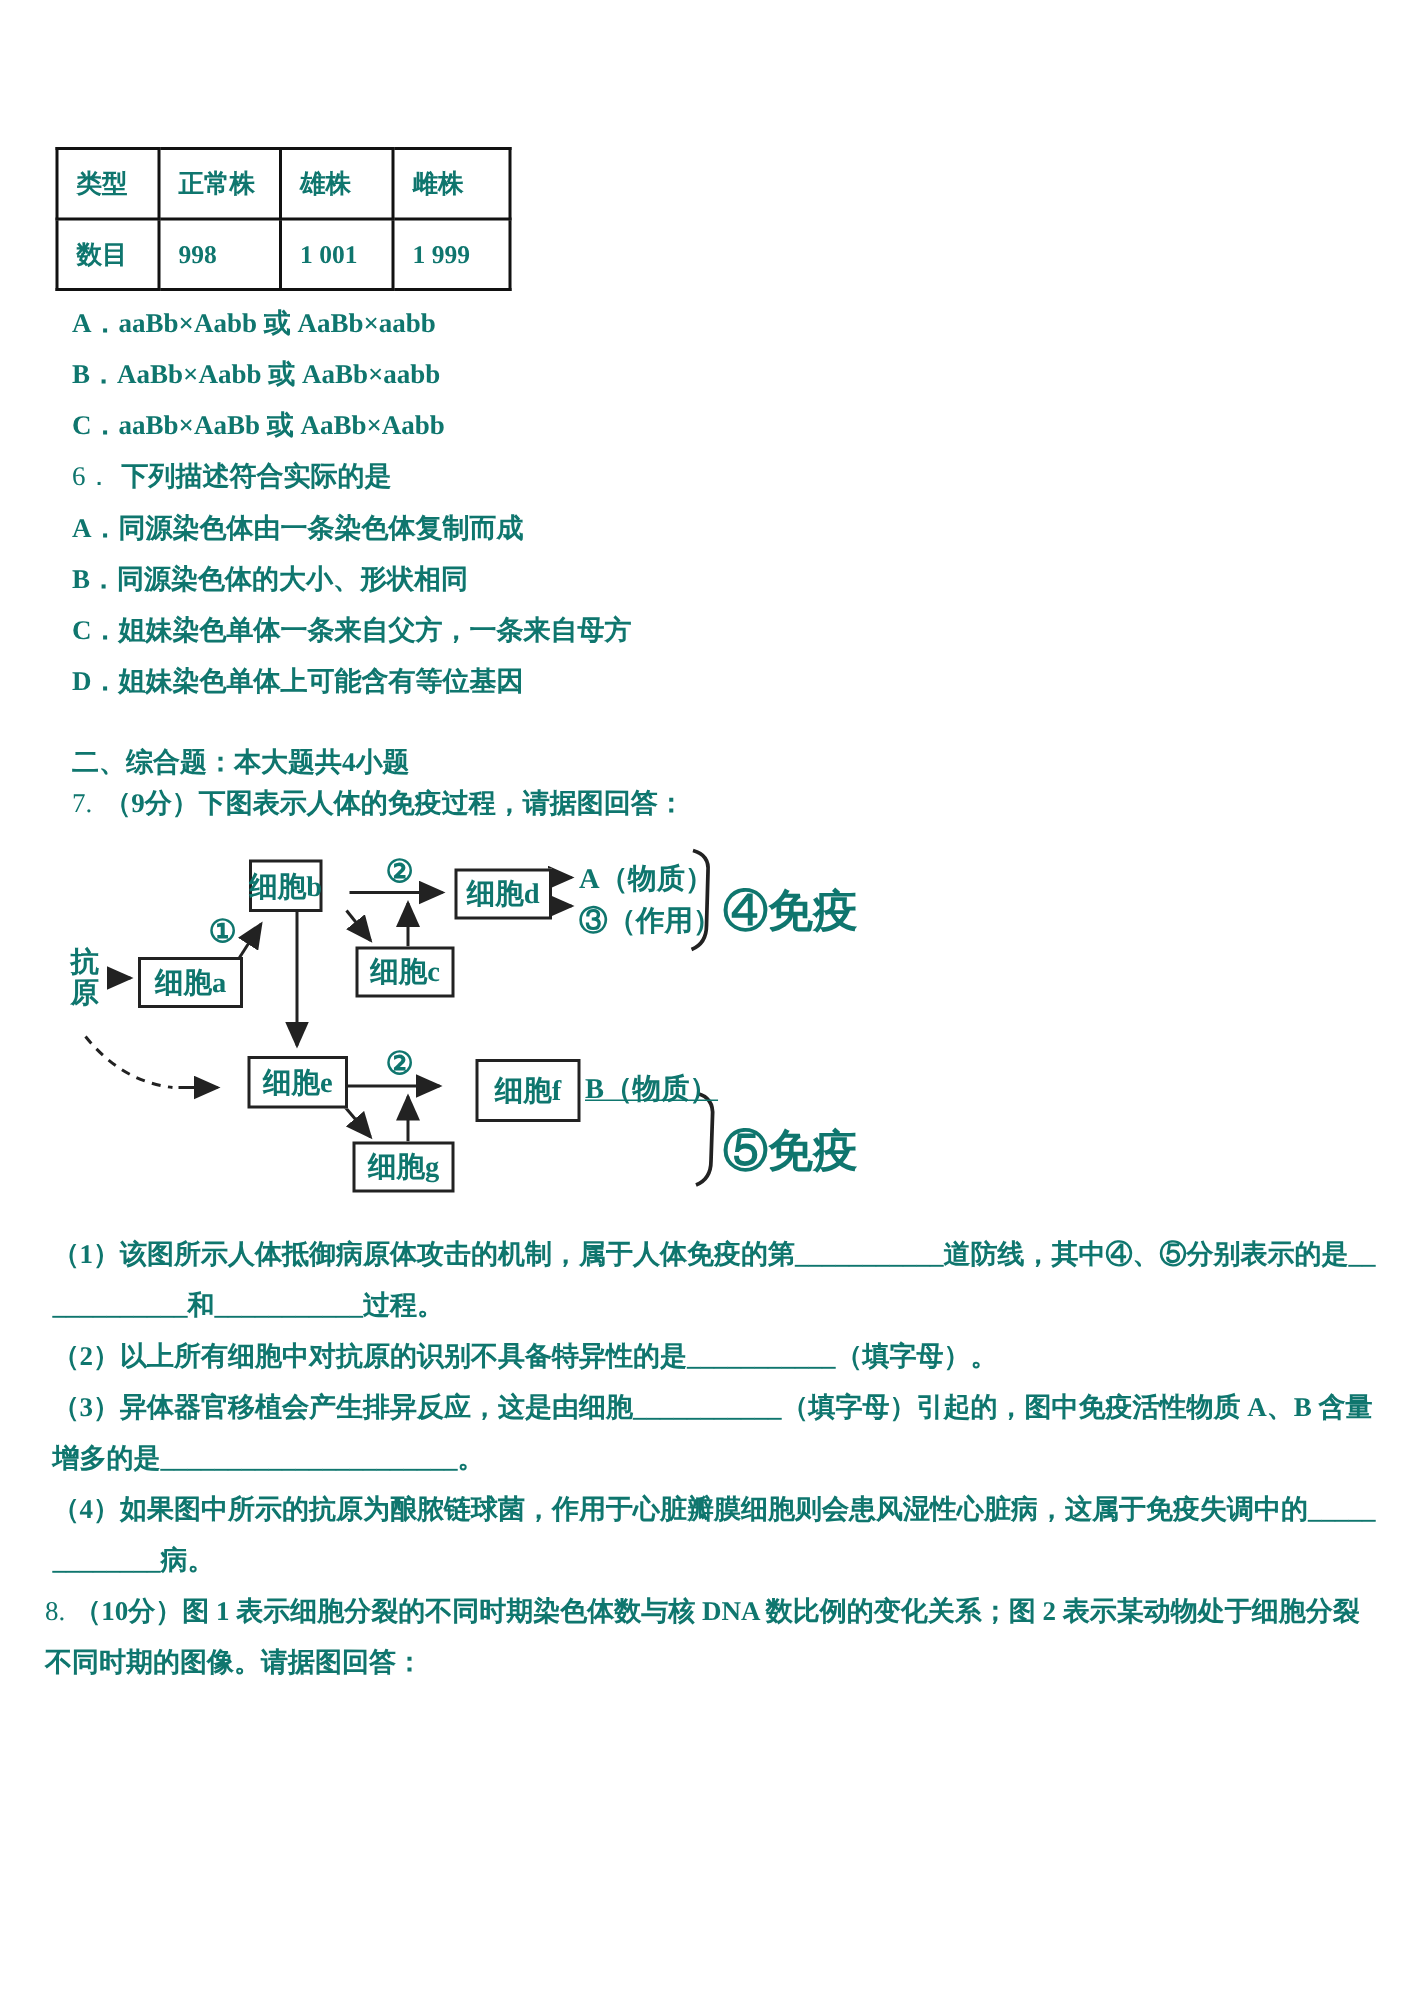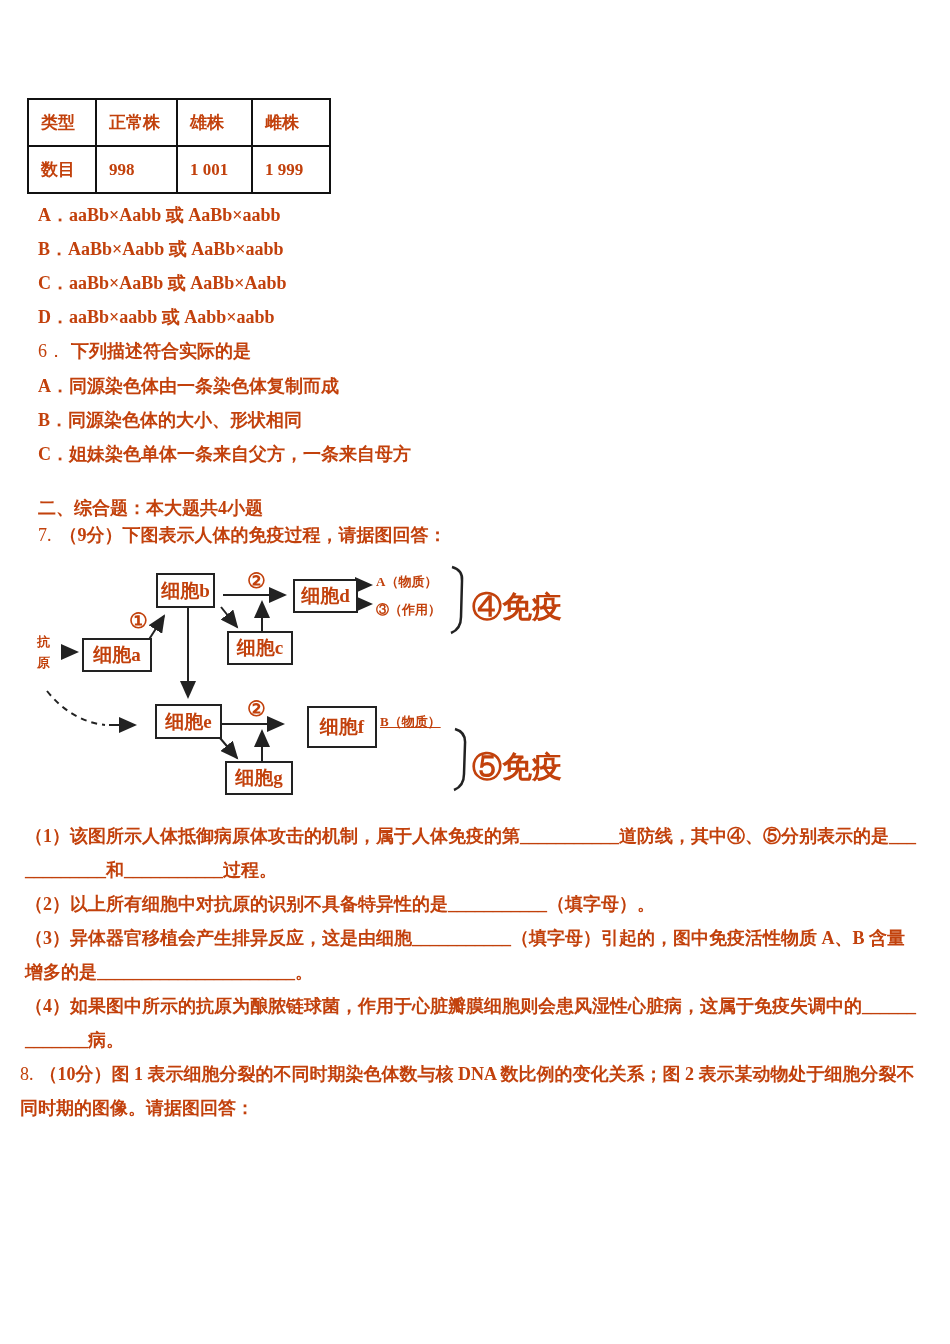--- a/index.html
+++ b/index.html
@@ -1,22 +1,22 @@
 <!DOCTYPE html>
 <html><head>
 <meta charset="utf-8">
 <style>
   html,body { margin:0; padding:0; background:#fff; }
   .page {
     position:relative;
     width:950px; height:1344px;
     box-sizing:border-box;
-    padding:98px 30px 0 20px;
+    padding:98px 30px 0 30px;
     background:#ffffff;
-    color:#c2410c;
+    color:#0f766e;
     font-family:"Liberation Serif","DejaVu Serif",serif;
     overflow:hidden;
   }
   
   table.qtable { border-collapse:collapse; margin-left:7px; }
   table.qtable td {
     border:2px solid #111;
     height:45px;
     font-size:17px; font-weight:bold;
     padding:0 10px 0 12px;
@@ -55,21 +55,21 @@
     border:2px solid #222;
     background:#fff;
     display:flex; align-items:center; justify-content:center;
     font-size:19px; font-weight:bold;
     box-sizing:border-box;
     z-index:2;
     white-space:nowrap;
   }
   .dtext {
     position:absolute;
-    font-size:13px; font-weight:bold;
+    font-size:19px; font-weight:bold;
     white-space:nowrap; z-index:2;
   }
   .circ { font-size:21px; }
   .imm  { font-size:30px; }
 </style>
 </head>
 <body>
 
 <div class="page">
 
@@ -87,30 +87,30 @@
       <td class="c2">1 001</td>
       <td class="c3">1 999</td>
     </tr>
   </tbody>
     </table>
 
   <div class="opts-block">
     <div class="opt">A．aaBb×Aabb 或 AaBb×aabb</div>
     <div class="opt">B．AaBb×Aabb 或 AaBb×aabb</div>
     <div class="opt">C．aaBb×AaBb 或 AaBb×Aabb</div>
-    <div class="opt">D．aaBb×aabb 或 Aabb×aabb</div>
   </div>
 
   <div class="qline">
     <span class="qnum">6．</span><span class="qtext">下列描述符合实际的是</span>
   </div>
   <div>
     <div class="opt">A．同源染色体由一条染色体复制而成</div>
     <div class="opt">B．同源染色体的大小、形状相同</div>
     <div class="opt">C．姐妹染色单体一条来自父方，一条来自母方</div>
+    <div class="opt">D．姐妹染色单体上可能含有等位基因</div>
   </div>
 
   <div class="secline" style="margin-top:24px;">二、综合题：本大题共4小题</div>
 
   <div class="secline">
     <span class="qnum" style="font-weight:400;margin-right:8px;">7.</span><span>（9分）下图表示人体的免疫过程，请据图回答：</span>
   </div>
 
   <div class="diagram">
     <svg width="648" height="248" viewBox="0 0 648 248">
@@ -148,21 +148,21 @@
       <path d="M325,170 H339" stroke="#222" stroke-width="2" fill="none" marker-end="url(#ah)"></path>
 
       <path d="M417,12 Q428,15 427,26 L426,62 Q426,74 416,78" stroke="#222" stroke-width="2.5" fill="none"></path>
 
       <path d="M420,174 Q431,177 430,189 L429,219 Q429,231 419,235" stroke="#222" stroke-width="2.5" fill="none"></path>
     </svg>
 
     <div class="dtext" style="left:2px;top:76px;line-height:21px;"><span>抗</span><br><span>原</span></div>
 
     <div class="dbox" style="left:47px;top:83px;width:70px;height:34px;">细胞a</div>
-    <div class="dbox" style="left:121px;top:18px;width:59px;height:35px;">细胞b</div>
+    <div class="dbox" style="left:121px;top:18px;width:49px;height:35px;">细胞b</div>
     <div class="dbox" style="left:192px;top:76px;width:66px;height:34px;text-align:right;">细胞c</div>
     <div class="dbox" style="left:258px;top:24px;width:65px;height:34px;">细胞d</div>
     <div class="dbox" style="left:120px;top:149px;width:67px;height:35px;">细胞e</div>
     <div class="dbox" style="left:272px;top:151px;width:70px;height:42px;">细胞f</div>
     <div class="dbox" style="left:190px;top:206px;width:68px;height:34px;">细胞g</div>
 
     <div class="dtext circ" style="left:94px;top:54px;">①</div>
     <div class="dtext circ" style="left:212px;top:14px;">②</div>
     <div class="dtext circ" style="left:212px;top:142px;">②</div>
 

